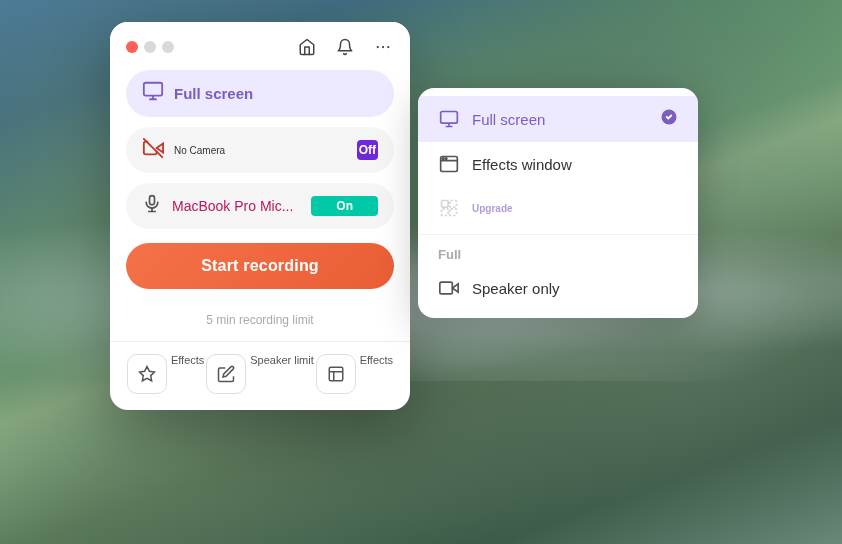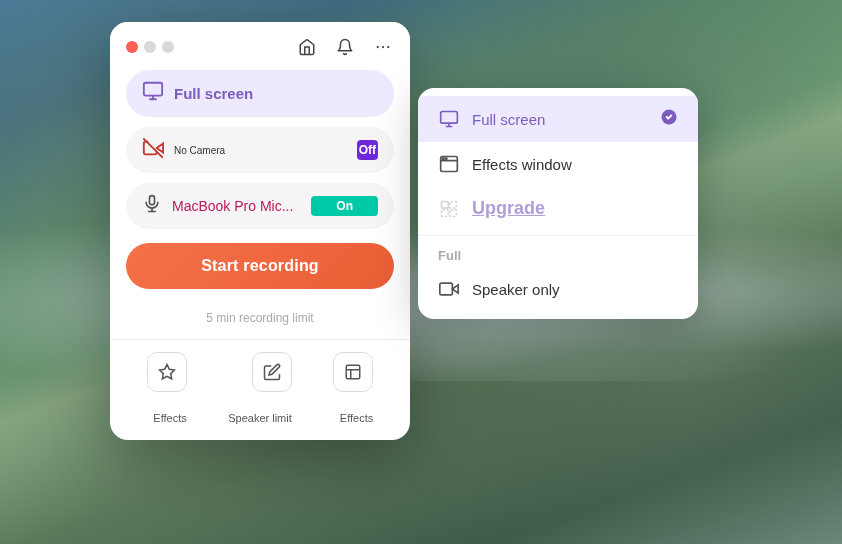--- a/index.html
+++ b/index.html
@@ -202,51 +202,49 @@
     .record-btn {
       background: linear-gradient(135deg, #f4714a, #e95e35);
       color: white;
       border: none;
       border-radius: 30px;
       padding: 14px;
       width: 100%;
       font-size: 16px;
       font-weight: 700;
       cursor: pointer;
-      margin-bottom: 6px;
+      margin-bottom: 24px;
       letter-spacing: 0.2px;
     }
 
     .record-limit {
       text-align: center;
       font-size: 12px;
       color: #aaa;
       margin-bottom: 14px;
-      margin-top: 16px;
     }
 
     
     .divider {
       height: 1px;
       background: #eee;
       margin: 0 0 12px;
     }
 
     
     .bottom-nav {
       display: flex;
       justify-content: space-around;
       padding: 0 16px;
     }
 
     .nav-item {
       display: flex;
-      flex-direction: column;
-      align-items: flex-end;
-      gap: 20px;
+      align-items: flex-start;
+      gap: 4px;
       cursor: pointer;
       background: none;
       border: none;
     }
 
     .nav-icon-wrap {
       width: 40px;
       height: 40px;
       border: 1.5px solid #ddd;
       border-radius: 10px;
@@ -320,23 +318,22 @@
       color: #bbb;
     }
 
     .check-icon {
       color: #7c5cbf;
       font-size: 16px;
     }
 
     .upgrade-link {
       color: #7c5cbf;
-      font-size: 18px;
+      font-size: 10px;
       font-weight: 600;
-      text-decoration: underline;
     }
 
     .more-label {
       padding: 8px 20px 4px;
       font-size: 13px;
       font-weight: 600;
       color: #aaa;
     }
 
     .dropdown-divider {

